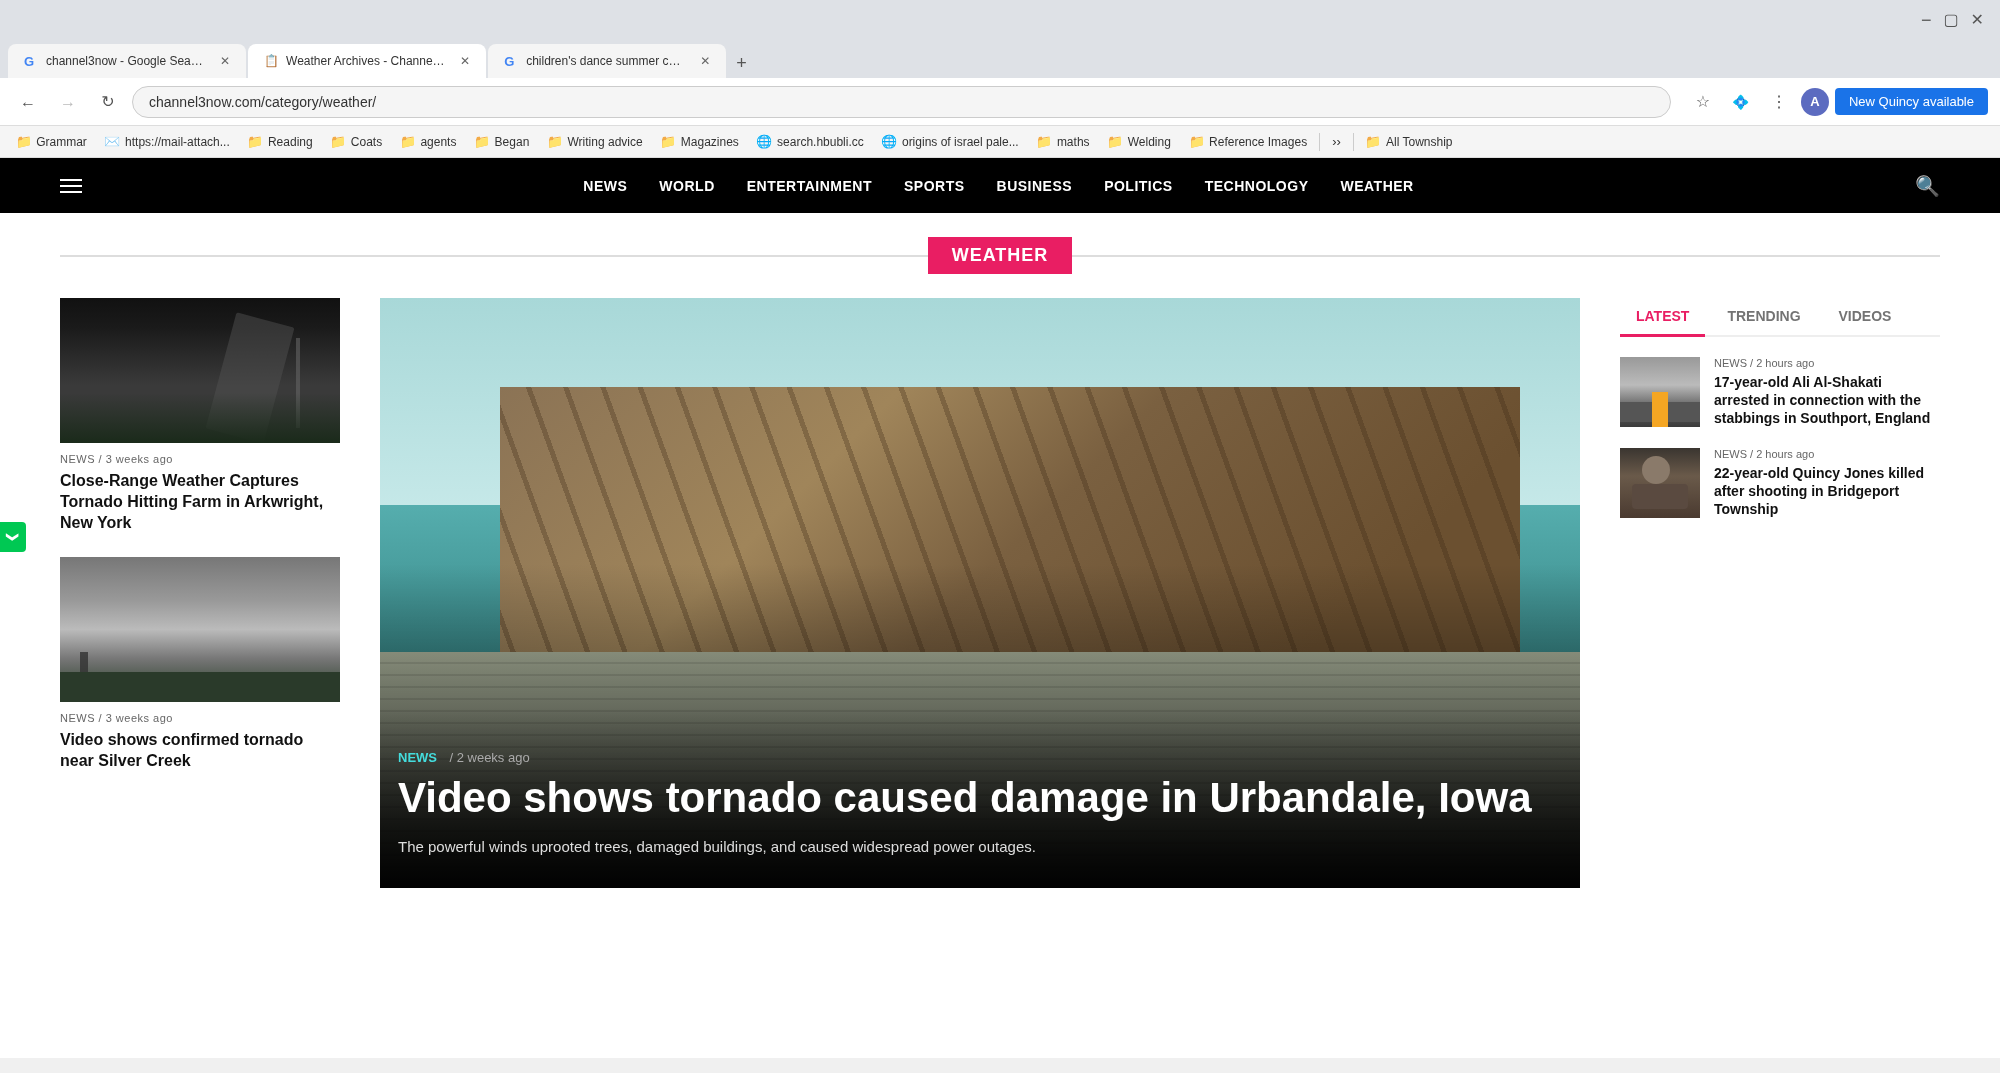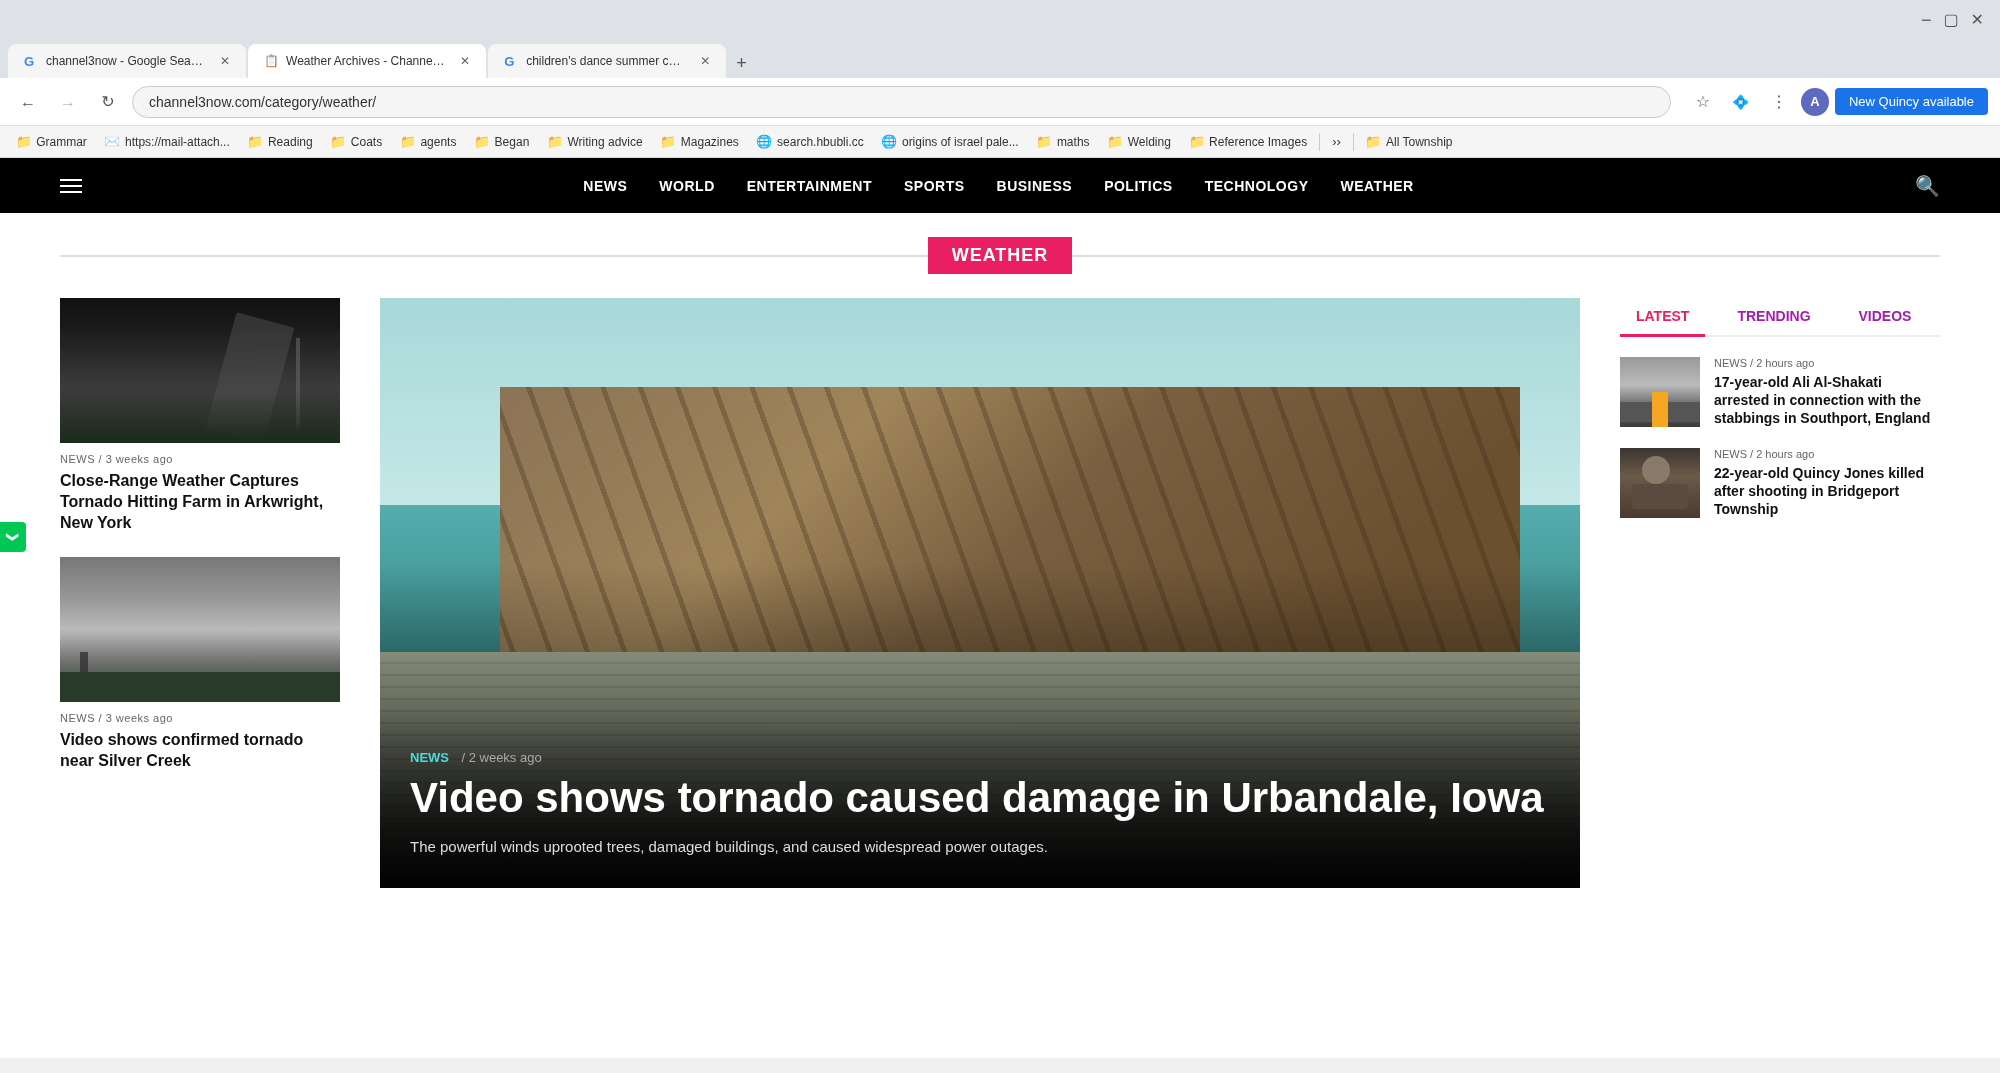--- a/index.html
+++ b/index.html
@@ -51,29 +51,29 @@
 
     
     .article-thumb { width: 100%; height: 145px; background: #222; margin-bottom: 10px; overflow: hidden; position: relative; }
     .article-meta { font-size: 11px; color: #333; font-weight: 700; letter-spacing: 0.5px; margin-bottom: 6px; }
     .article-meta span { color: #666; font-weight: 400; }
     .article-title { font-size: 16px; font-weight: 700; color: #111; line-height: 1.3; margin-bottom: 24px; }
 
     
     .featured-article { position: relative; width: 100%; height: 590px; overflow: hidden; }
     .featured-article .bg { width: 100%; height: 100%; background: linear-gradient(180deg, #7ecfcf 0%, #5bb5b5 30%, #3a8a8a 60%, #1a1a1a 100%); position: relative; }
-    .featured-overlay { position: absolute; bottom: 0; left: 0; right: 0; background: linear-gradient(transparent, rgba(0,0,0,0.85)); padding: 40px 30px 30px; }
+    .featured-overlay { position: absolute; bottom: 0; left: 0; right: 0; background: linear-gradient(transparent, rgba(0,0,0,0.85)); padding: 40px 18px 30px; }
     .featured-news-tag { color: #4dd; font-size: 13px; font-weight: 700; margin-bottom: 8px; display: inline-block; }
     .featured-time { color: #aaa; font-size: 13px; margin-left: 8px; }
     .featured-title { color: white; font-size: 42px; font-weight: 700; line-height: 1.2; margin-bottom: 12px; }
     .featured-desc { color: #ddd; font-size: 15px; line-height: 1.5; }
 
     
-    .right-tabs { display: flex; gap: 16px; margin-bottom: 20px; border-bottom: 2px solid #eee; }
-    .right-tab { padding: 10px 16px; font-size: 14px; font-weight: 700; color: #a21caf; cursor: pointer; border-bottom: 3px solid transparent; margin-bottom: -2px; }
+    .right-tabs { display: flex; gap: 6px; margin-bottom: 20px; border-bottom: 2px solid #eee; }
+    .right-tab { padding: 10px 16px; font-size: 14px; font-weight: 700; color: #737373; cursor: pointer; border-bottom: 3px solid transparent; margin-bottom: -2px; }
     .right-tab.active { color: #e91e63; border-bottom-color: #e91e63; }
 
     .right-article { display: flex; gap: 14px; margin-bottom: 20px; }
     .right-article-thumb { width: 80px; height: 70px; flex-shrink: 0; background: #555; overflow: hidden; }
     .right-article-content { flex: 1; }
     .right-article-meta { font-size: 11px; color: #333; font-weight: 700; margin-bottom: 4px; }
     .right-article-meta span { color: #666; font-weight: 400; }
     .right-article-title { font-size: 14px; font-weight: 700; color: #111; line-height: 1.3; }
     .thumb-storm { background: linear-gradient(180deg, #555 0%, #888 40%, #2a3a2a 100%); }
 

